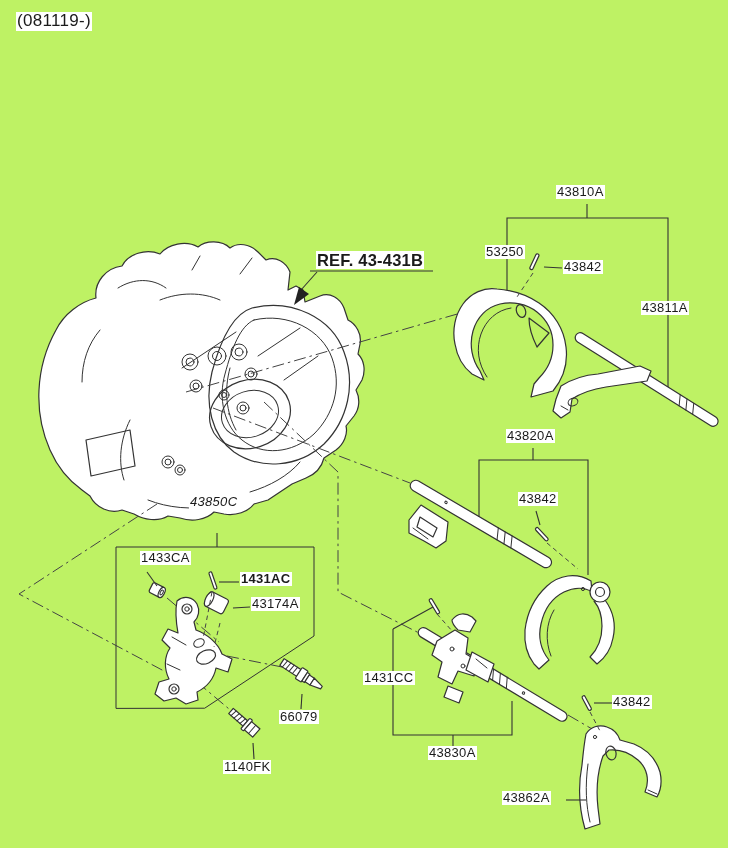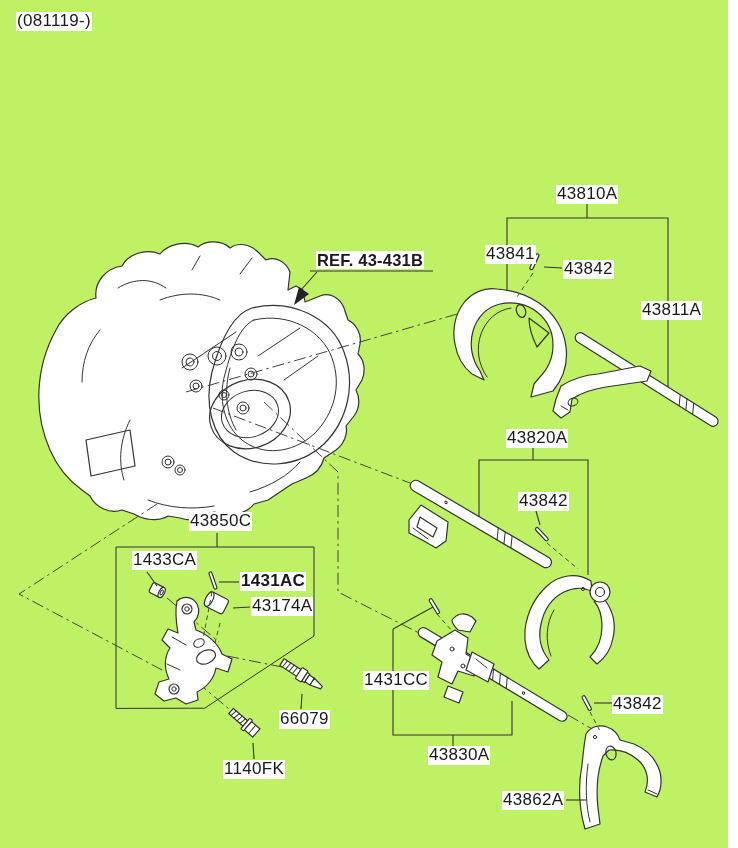--- a/index.html
+++ b/index.html
@@ -5,21 +5,21 @@
   html,body{margin:0;padding:0;background:#ffffff;}
   #canvas{position:relative;width:728px;height:848px;background:#bef264;overflow:hidden;
           font-family:"Liberation Sans",sans-serif;}
   svg{position:absolute;left:0;top:0;}
   .ln{stroke:#333;stroke-width:1.2;fill:none;stroke-linecap:round;stroke-linejoin:round;}
   .part{fill:#ffffff;}
   .cl{stroke:#444;stroke-width:1;fill:none;stroke-dasharray:12 4 2.5 4;}
   .pd{stroke:#444;stroke-width:1;fill:none;stroke-dasharray:4.5 3.5;}
   .ldr{stroke:#333;stroke-width:1.1;fill:none;}
   .thin{stroke-width:1;}
-  .callout{position:absolute;font-size:17px;line-height:1.1;color:#1a1a1a;background:#fff;
+  .callout{position:absolute;font-size:13px;line-height:1.1;color:#1a1a1a;background:#fff;
            padding:0 1px;white-space:nowrap;letter-spacing:.3px;}
   .ref{font-weight:bold;font-size:16.5px;letter-spacing:.2px;}
   .code{font-size:17px;}
 </style>
 </head>
 <body>
 
 <div id="canvas">
 
 <svg width="738" height="848" viewBox="0 0 738 848">
@@ -243,27 +243,27 @@
     <path class="ldr" d="M310,271 L433,271"></path>
     <path class="ldr" d="M317,272 L301,290"></path>
     <polygon points="294,305 299,287 309,294" fill="#222" stroke="none"></polygon>
   </g>
 </svg>
 
 <div class="callout code" style="left:16px;top:12px;">(081119-)</div>
 <div class="callout ref" style="left:316px;top:251px;">REF. 43-431B</div>
 
 <div class="callout" style="left:556px;top:185px;">43810A</div>
-<div class="callout" style="left:485px;top:245px;">43841</div>
+<div class="callout" style="left:485px;top:245px;">53250</div>
 <div class="callout" style="left:563px;top:260px;">43842</div>
 <div class="callout" style="left:641px;top:301px;text-align:center;">43811A</div>
 <div class="callout" style="left:506px;top:429px;">43820A</div>
 <div class="callout" style="left:518px;top:492px;">43842</div>
-<div class="callout" style="left:189px;top:512px;">43850C</div>
-<div class="callout" style="left:132px;top:551px;text-align:right;">1433CA</div>
+<div class="callout" style="left:189px;top:495px;font-style:italic;">43850C</div>
+<div class="callout" style="left:140px;top:551px;text-align:right;">1433CA</div>
 <div class="callout" style="left:240px;top:572px;font-weight:bold;">1431AC</div>
 <div class="callout" style="left:251px;top:597px;">43174A</div>
 <div class="callout" style="left:279px;top:710px;">66079</div>
 <div class="callout" style="left:223px;top:760px;text-align:center;">1140FK</div>
 <div class="callout" style="left:363px;top:671px;text-align:center;">1431CC</div>
 <div class="callout" style="left:428px;top:746px;">43830A</div>
 <div class="callout" style="left:612px;top:695px;">43842</div>
 <div class="callout" style="left:502px;top:791px;">43862A</div>
 
 </div>

